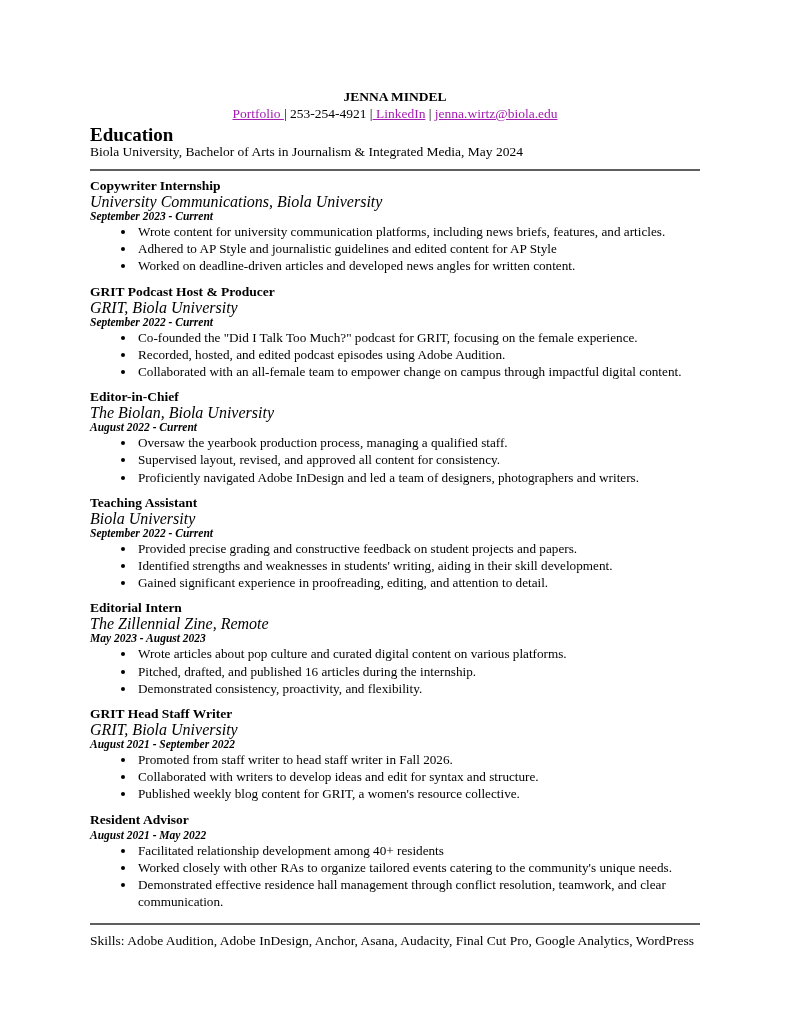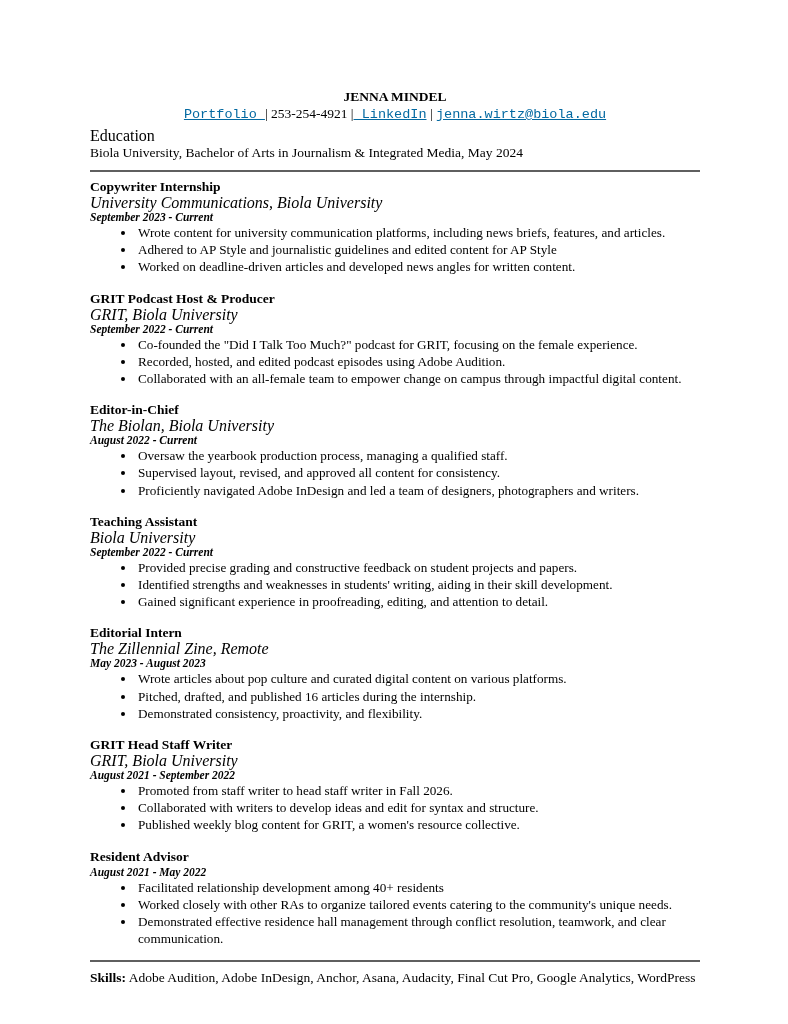--- a/index.html
+++ b/index.html
@@ -12,47 +12,47 @@
   .page { padding:88px 88px 0 90px; box-sizing:border-box; }
 
   .name {
     text-align:center; font-weight:bold;
     font-size:13.5px; line-height:17px;
   }
   .contact {
     text-align:center; font-size:13.5px; line-height:17px;
     white-space:pre-wrap;
   }
-  .link { color:#0369a1; text-decoration:underline; cursor:pointer;font-family:Liberation Mono, monospace; }
+  .link { color:#a21caf; text-decoration:underline; cursor:pointer; }
 
-  .edu-heading { font-weight:normal; font-size:16px; line-height:17px; margin-top:4px; }
+  .edu-heading { font-weight:bold; font-size:19px; line-height:17px; margin-top:4px; }
   .edu-detail  { font-size:13.5px; line-height:17px; }
 
   hr.rule {
     border:none; border-top:2px solid #5f5f5f;
     margin:9px 0 7px 0;
   }
   hr.rule-bottom { margin-top:13px; }
 
   .job { margin-bottom:6px; }
-  .job + .job { margin-top:15px; }
+  .job + .job { margin-top:9px; }
   .job-title { font-weight:bold; font-size:13.5px; line-height:16px; }
   .job-org   { font-style:italic; font-size:16px; line-height:15px; }
   .job-dates { font-style:italic; font-size:11.5px; line-height:14px;font-weight:bold; }
 
   ul.bullets { margin:0; padding:0 0 0 46px; }
   ul.bullets li {
     font-size:13.2px; line-height:17.2px;
     list-style-type:disc;
     padding-left:2px;
     max-width:566px;
   }
 
   .skills { font-size:13.5px; line-height:17px; white-space:pre-wrap; }
-  .bold { font-weight:bold; }
+  .bold { font-weight:normal; }
 </style>
 </head>
 <body>
 
 <div class="page">
 
   <div class="name">JENNA MINDEL</div>
 
   <div class="contact"><a class="link">Portfolio </a><span>| 253-254-4921 |</span><a class="link"> LinkedIn</a><span> | </span><a class="link">jenna.wirtz@biola.edu</a></div>
 

